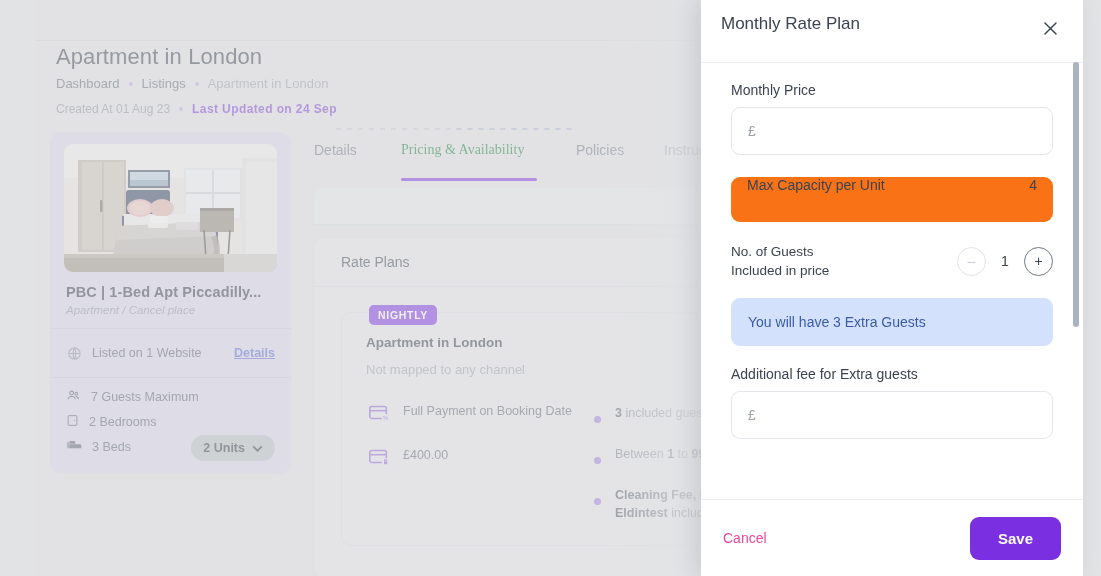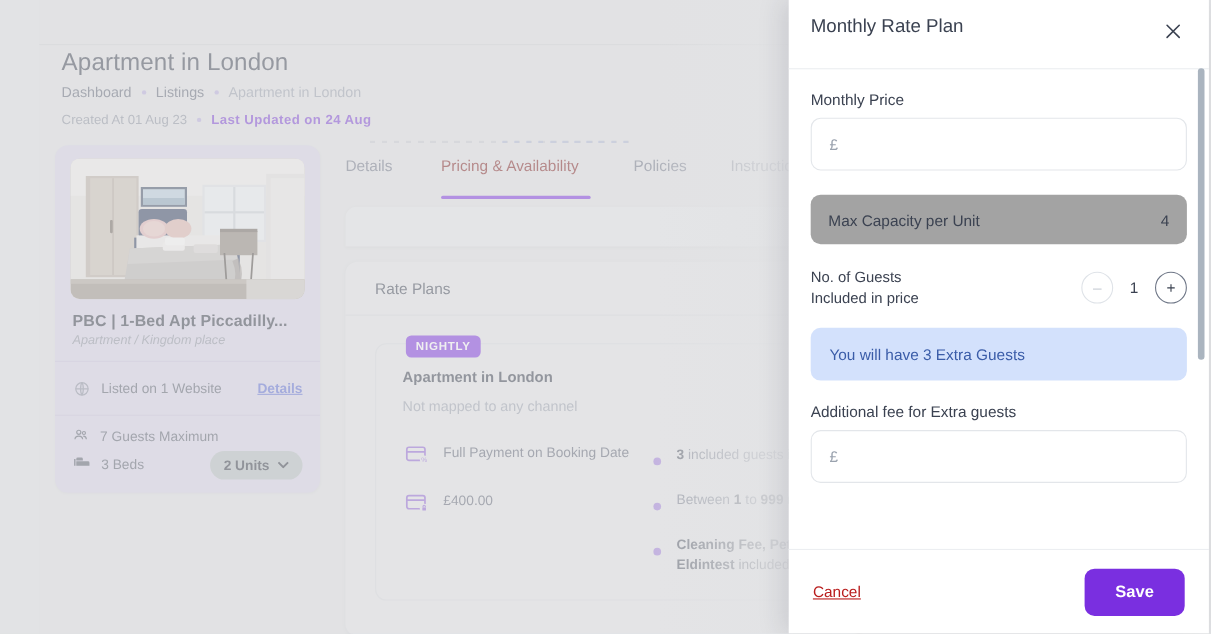--- a/index.html
+++ b/index.html
@@ -64,21 +64,21 @@
     background:#b6bfc0;color:#2f3542;font-size:12.5px;font-weight:700;
     border-radius:14px;padding:6px 12px;display:flex;align-items:center;gap:7px;cursor:pointer;
   }
   .units-pill .chev{font-size:11px;}
 
   
   .tabs-strip{position:absolute;left:278px;top:142px;width:442px;height:42px;}
   .tab{
     position:absolute;top:0;font-size:14px;color:#6f7586;cursor:pointer;white-space:nowrap;
   }
-  .tab.active{color:#7f1d1d;font-weight:400;}
+  .tab.active{color:#15803d;font-weight:400;font-family:Liberation Serif, serif;}
   .tab-underline{position:absolute;height:3px;background:#7a2fe0;border-radius:2px;top:36px;}
   .ghost-card-top{
     position:absolute;left:278px;top:188px;width:460px;height:36px;
     background:#e7e8ea;border-radius:10px 10px 0 0;box-shadow:0 1px 3px rgba(0,0,0,.05);
   }
   .ghost-line{
     position:absolute;left:300px;top:128px;width:240px;height:2px;
     background:repeating-linear-gradient(to right,#b6bac4 0 5px,transparent 5px 11px);
     opacity:.55;
   }
@@ -113,40 +113,40 @@
   .rc-li .txt{font-size:12.5px;color:#5d6373;line-height:16px;padding-top:1px;}
   .rc-right{position:absolute;left:558px;top:404px;width:165px;}
   .rc-bullet{display:flex;gap:14px;margin-bottom:22px;align-items:flex-start;}
   .rc-bullet .bdot{width:7px;height:7px;border-radius:50%;background:#a07ddb;flex:0 0 7px;margin-top:12px;}
   .rc-bullet .btxt{font-size:12.5px;color:#6a7081;line-height:18px;}
   .rc-bullet .btxt b{color:#3b4251;font-weight:700;}
   .rc-bullet.bold .btxt{color:#3b4251;}
 
   
   .drawer{
-    position:absolute;right:2px;top:0;width:382px;height:576px;
+    position:absolute;right:18px;top:0;width:382px;height:576px;
     background:#ffffff;z-index:60;
     box-shadow:-6px 0 22px rgba(40,40,60,.13);
   }
   .drawer-head{height:62px;position:relative;border-bottom:1px solid #eceef1;}
   .drawer-title{position:absolute;left:20px;top:14px;font-size:17px;color:#3b4251;}
   .drawer-close{
     position:absolute;right:18px;top:13px;width:30px;height:30px;
     display:flex;align-items:center;justify-content:center;cursor:pointer;color:#3b4251;
   }
-  .drawer-body{position:absolute;left:0;top:62px;right:0;bottom:76px;overflow:hidden;padding:0 20px;}
+  .drawer-body{position:absolute;left:0;top:62px;right:0;bottom:76px;overflow:hidden;padding:0 30px;}
   .field-label{font-size:14px;color:#3b4251;margin-top:20px;margin-bottom:9px;}
   .field-input{
     height:46px;border:1px solid #e3e6ea;border-radius:9px;
     display:flex;align-items:center;padding:0 16px;
     font-size:14px;color:#9aa2ae;background:#fff;cursor:text;
   }
   .readonly-row{
-    margin-top:22px;height:45px;background:#a3a3a3;border-radius:9px;
-    display:flex;align-items:center;padding:0 16px;gap:25px;
+    margin-top:22px;height:45px;background:#f97316;border-radius:9px;
+    display:flex;padding:0 16px;gap:25px;
   }
   .readonly-row .lab{font-size:14px;color:#3b4251;}
   .readonly-row .val{margin-left:auto;font-size:14px;color:#3b4251;}
   .guests-row{margin-top:20px;display:flex;align-items:center;}
   .guests-label{font-size:13.5px;color:#3b4251;line-height:19px;}
   .stepper{margin-left:auto;display:flex;align-items:center;gap:14px;}
   .step-btn{
     width:27px;height:27px;border-radius:50%;border:1px solid #dfe3e8;
     display:flex;align-items:center;justify-content:center;
     font-size:14px;color:#c6ccd4;cursor:pointer;background:#fff;line-height:1;
@@ -159,21 +159,21 @@
     font-size:14px;color:#3a5ca8;
   }
   .drawer-scrollbar{
     position:absolute;right:4px;top:62px;width:6px;height:265px;
     background:#aab4bf;border-radius:3px;cursor:pointer;z-index:70;
   }
   .drawer-foot{
     position:absolute;left:0;right:0;bottom:0;height:76px;
     border-top:1px solid #eceef1;display:flex;align-items:center;padding:0 22px;
   }
-  .cancel-link{font-size:14px;color:#b91c1c;text-decoration:underline;cursor:pointer;}
+  .cancel-link{font-size:14px;color:#ec4899;cursor:pointer;}
   .save-btn{
     margin-left:auto;background:#7a2fe0;color:#fff;border:none;
     font-size:15px;font-weight:700;border-radius:9px;
     padding:13px 28px;cursor:pointer;font-family:"Liberation Sans",sans-serif;
   }
 </style>
 </head>
 <body>
 
 <div id="page-root">
@@ -186,21 +186,21 @@
     <span class="crumb">Dashboard</span>
     <span class="dot"></span>
     <span class="crumb">Listings</span>
     <span class="dot"></span>
     <span class="crumb muted">Apartment in London</span>
   </div>
 
   <div class="meta-row">
     <span>Created At 01 Aug 23</span>
     <span class="dot"></span>
-    <span class="updated">Last Updated on 24 Aug</span>
+    <span class="updated">Last Updated on 24 Sep</span>
   </div>
 
   <div class="listing-card">
     <div class="listing-photo-wrap">
       <div class="listing-photo">
         <svg viewBox="0 0 213 128" preserveAspectRatio="none" aria-hidden="true">
           <rect x="0" y="0" width="213" height="128" fill="#e9e6e2"></rect>
           <rect x="0" y="0" width="213" height="34" fill="#f2f0ed"></rect>
           <rect x="120" y="24" width="58" height="52" fill="#dfe3e6"></rect>
           <rect x="122" y="26" width="54" height="48" fill="#eef2f4"></rect>
@@ -230,21 +230,21 @@
           <rect x="136" y="64" width="34" height="3" fill="#6c6359"></rect>
           <path d="M140 86 L142 114 M166 86 L164 114" stroke="#4d4742" stroke-width="1.6"></path>
           <path d="M150 92 q6 14 0 26" stroke="#8e8881" stroke-width="6" fill="none" opacity=".7"></path>
           <rect x="0" y="110" width="213" height="18" fill="#9b9288"></rect>
           <rect x="0" y="110" width="213" height="4" fill="#b2a99e"></rect>
           <rect x="160" y="110" width="53" height="18" fill="#cfcac3"></rect>
         </svg>
       </div>
     </div>
     <div class="listing-name">PBC | 1-Bed Apt Piccadilly...</div>
-    <div class="listing-sub">Apartment / Kingdom place</div>
+    <div class="listing-sub">Apartment / Cancel place</div>
     <div class="listing-divider"></div>
     <div class="lc-rows">
       <div class="lc-row">
         <span class="ic">
           <svg width="15" height="15" viewBox="0 0 24 24" fill="none" stroke="currentColor" stroke-width="1.8">
               <circle cx="12" cy="12" r="9"></circle>
               <path d="M3 12h18M12 3c2.6 3 2.6 15 0 18M12 3c-2.6 3-2.6 15 0 18"></path>
             </svg>
         </span>
         <span>Listed on 1 Website</span>
@@ -258,20 +258,29 @@
           <svg width="15" height="15" viewBox="0 0 24 24" fill="none" stroke="currentColor" stroke-width="1.7">
               <circle cx="9" cy="8" r="3"></circle>
               <circle cx="16.5" cy="9" r="2.2"></circle>
               <path d="M3.5 18c0-3 2.5-4.5 5.5-4.5s5.5 1.5 5.5 4.5M15.5 13.6c2.6.2 4.5 1.6 4.5 4.4"></path>
             </svg>
         </span>
         <span>7 Guests Maximum</span>
       </div>
       <div class="lc-row2">
         <span class="ic">
+          <svg width="13" height="13" viewBox="0 0 24 24" fill="none" stroke="currentColor" stroke-width="1.8">
+              <rect x="4" y="3" width="16" height="18" rx="1.5"></rect>
+              <circle cx="15.5" cy="12" r="1.1" fill="currentColor" stroke="none"></circle>
+            </svg>
+        </span>
+        <span>2 Bedrooms</span>
+      </div>
+      <div class="lc-row2">
+        <span class="ic">
           <svg width="16" height="16" viewBox="0 0 24 24" fill="currentColor">
               <path d="M2 8h2v9H2zM5 11h16a2 2 0 0 1 2 2v4H5zM7 6h5a2 2 0 0 1 2 2v2H5V8a2 2 0 0 1 2-2z"></path>
             </svg>
         </span>
         <span>3 Beds</span>
       </div>
       <div class="units-pill">
         <span>2 Units</span>
         <span class="chev">
           <svg width="11" height="7" viewBox="0 0 12 8" fill="none" stroke="#2f3542" stroke-width="2">

